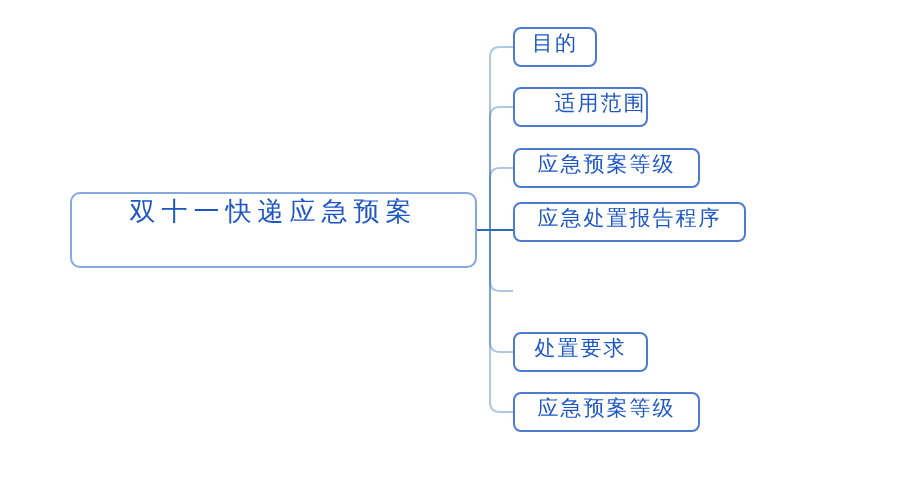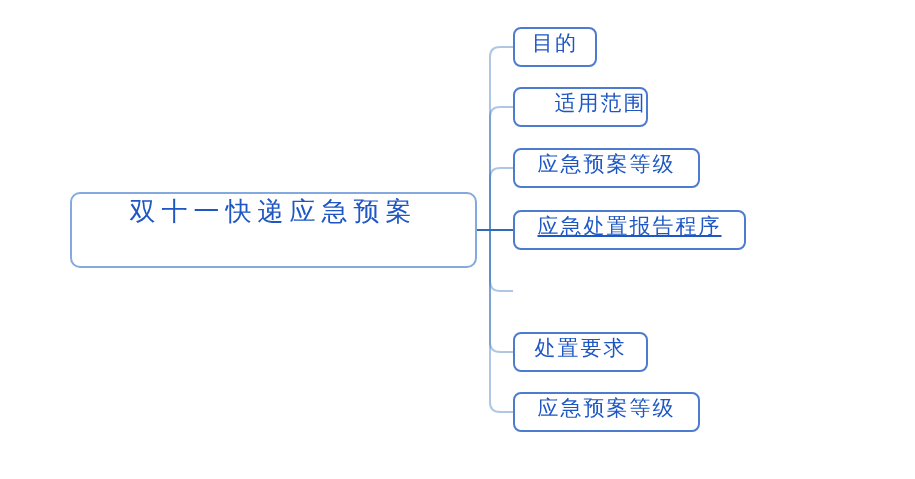--- a/index.html
+++ b/index.html
@@ -56,21 +56,21 @@
     left: 513px;
     height: 40px;
     border: 2px solid #4d7bd0;
     border-radius: 8px;
     font-size: 21px;
     letter-spacing: 2px;
   }
   .c1 { top: 27px;  width: 84px;  }
   .c2 { top: 87px;  width: 135px; padding-left: 40px; }
   .c3 { top: 148px; width: 187px; }
-  .c4 { top: 210px; width: 233px; text-decoration: underline; }
+  .c4 { top: 202px; width: 233px; }
   .c5 { top: 271px; width: 135px; }
   .c6 { top: 332px; width: 135px; }
   .c7 { top: 392px; width: 187px; }
 </style>
 </head>
 <body>
 
 <div class="canvas">
 
   <svg class="connectors" viewBox="0 0 915 479" xmlns="http://www.w3.org/2000/svg">

